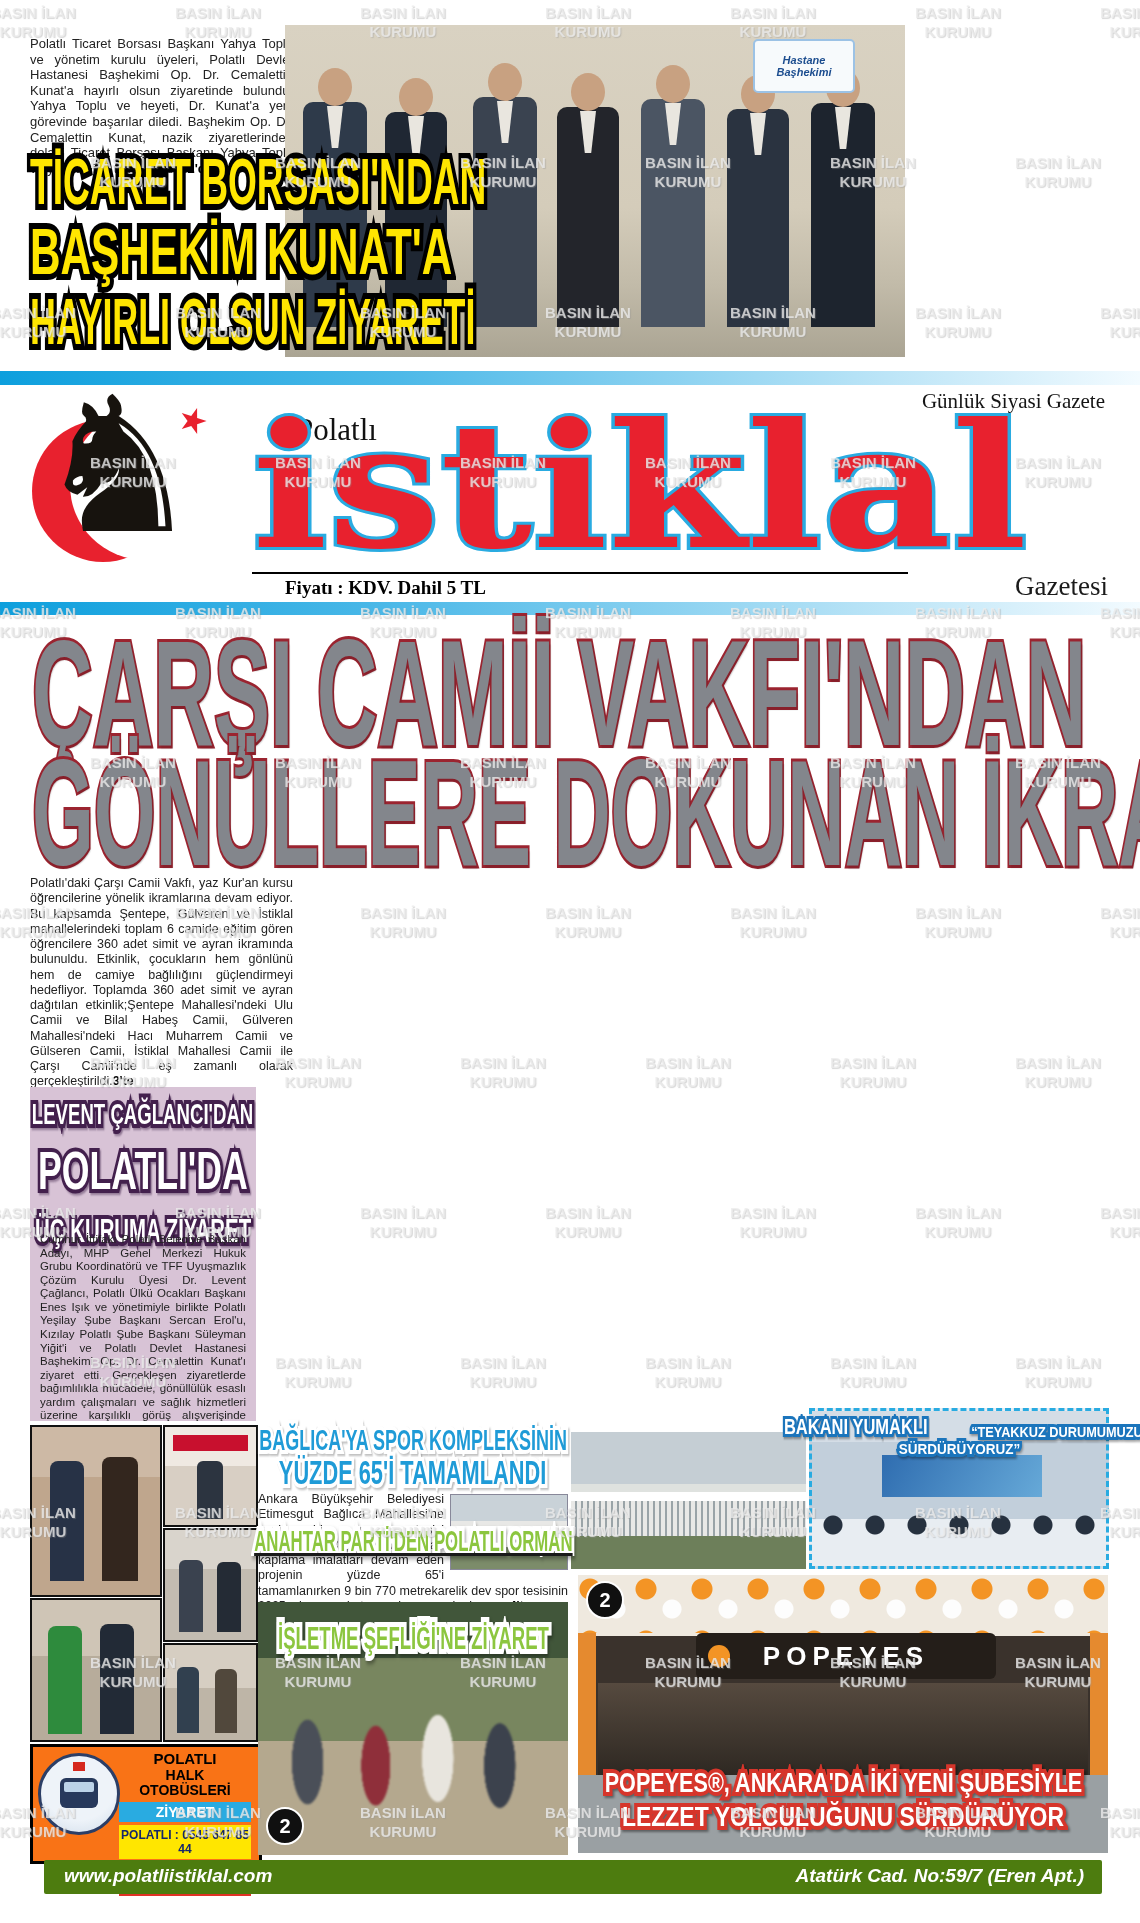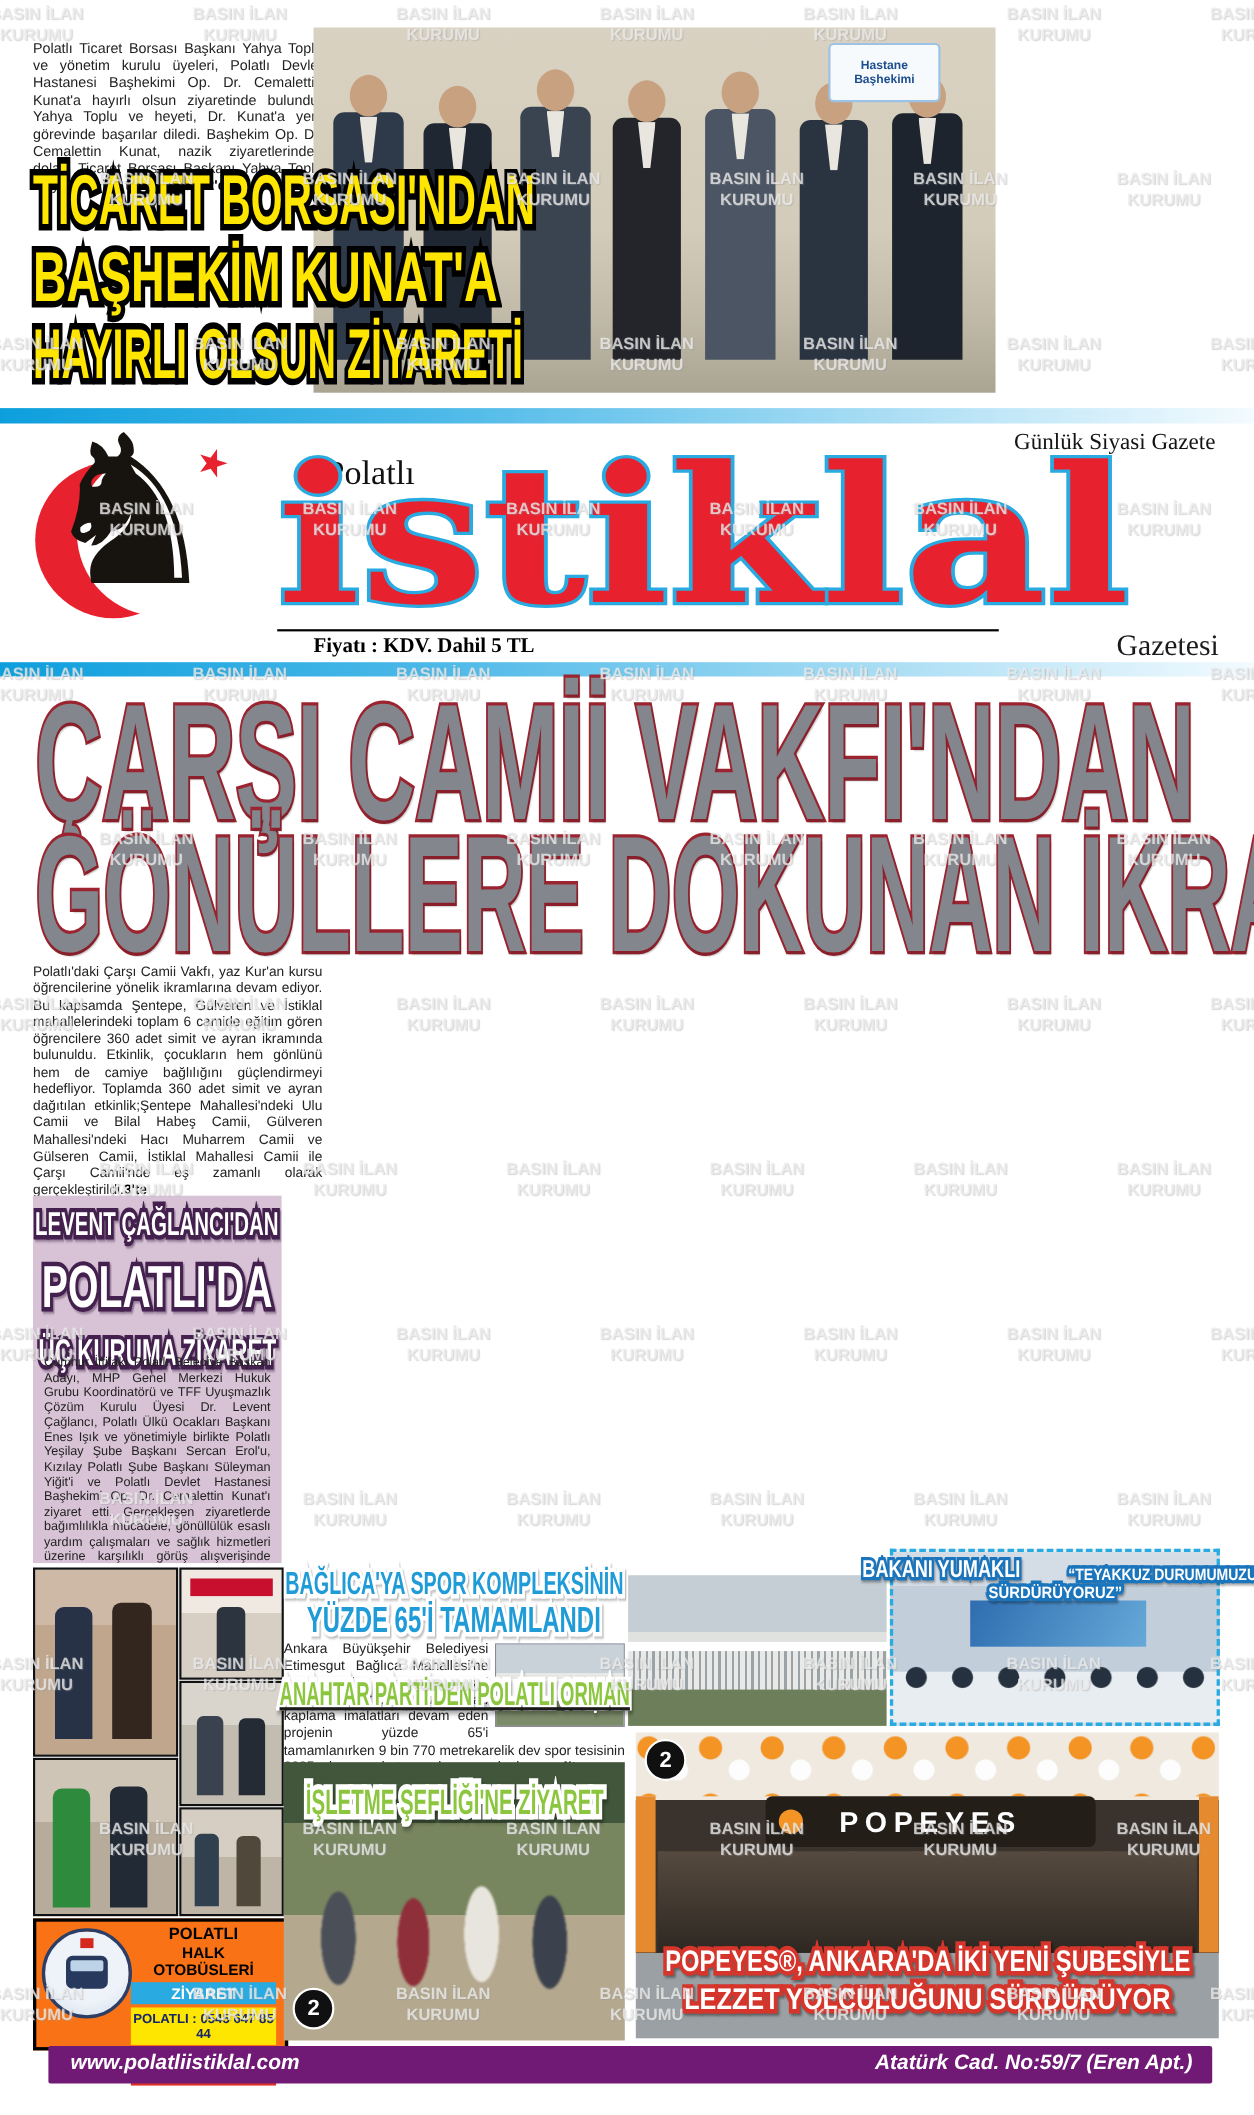--- a/index.html
+++ b/index.html
@@ -20,21 +20,21 @@
   #top-article{left:30px;top:36px;width:263px;font-size:13px;line-height:1.2;}
   #top-photo{left:285px;top:25px;width:620px;height:332px;
       background:linear-gradient(180deg,#d9d2c2 0%,#d4ccba 55%,#c2bba9 78%,#aaa493 100%);}
   .person{position:absolute;bottom:30px;border-radius:10px 10px 0 0;}
   .person::before{content:"";position:absolute;left:50%;top:-34px;transform:translateX(-50%);
       width:34px;height:38px;border-radius:50%;background:#c8a181;}
   .person::after{content:"";position:absolute;left:50%;top:4px;transform:translateX(-50%);
       width:16px;height:42px;background:#e9e6df;clip-path:polygon(0 0,100% 0,70% 100%,30% 100%);}
   #hospital-sign{position:absolute;left:468px;top:14px;width:94px;height:46px;background:#f7fafc;
       border:2px solid #9cc2e5;border-radius:5px;display:flex;align-items:center;justify-content:center;
-      text-align:center;font-size:11px;font-weight:bold;color:#1c4d8f;line-height:1.1;padding:2px;}
+      text-align:center;font-size:11px;font-weight:bold;color:#1c4d8f;line-height:1.1;padding:2px;font-style:italic;}
   .yellow-line{position:absolute;left:30px;font-size:64px;line-height:1;color:#ffe600;
       --oc:#000;--ow:6px;transform-origin:0 0;z-index:5;}
   
   .cyanbar{position:absolute;left:0;width:1140px;height:14px;
       background:linear-gradient(90deg,#0d9fdd 0%,#4db9e8 35%,#b5e2f6 75%,#f3fbff 100%);}
   #tagline{left:830px;top:389px;width:275px;text-align:right;font-family:"Liberation Serif",serif;
       font-size:21px;color:#141414;}
   #logo{left:26px;top:398px;width:228px;height:176px;}
   #logo .redc{position:absolute;left:6px;top:22px;width:142px;height:142px;border-radius:50%;background:#e8212e;}
   #logo .whitec{position:absolute;left:44px;top:12px;width:150px;height:150px;border-radius:50%;background:#fff;}
@@ -157,21 +157,21 @@
   #popeyes-sign{position:absolute;left:118px;top:58px;width:300px;height:46px;background:#241e19;border-radius:6px;
       display:flex;align-items:center;justify-content:center;color:#fff;font-weight:bold;font-size:26px;letter-spacing:6px;}
   #popeyes-sign::before{content:"";position:absolute;left:12px;top:12px;width:22px;height:22px;border-radius:50%;background:#f39425;}
   #popeyes-glass{position:absolute;left:20px;top:108px;width:490px;height:92px;
       background:linear-gradient(180deg,#564a3f,#2e2822),
                  repeating-linear-gradient(90deg,rgba(255,255,255,0.12) 0 6px,transparent 6px 58px);}
   .pop-pillar{position:absolute;top:58px;width:18px;height:142px;background:#e58a2f;}
   .pop-line{position:absolute;left:578px;width:530px;z-index:6;}
   .pop-line .ol{color:#fff;--oc:#d6352b;--ow:4px;filter:drop-shadow(2px 2px 1px rgba(0,0,0,0.4));}
   
-  #footer-bar{left:44px;top:1860px;width:1058px;height:34px;background:#701a75;border-radius:2px;}
+  #footer-bar{left:44px;top:1860px;width:1058px;height:34px;background:#4d7c0f;border-radius:2px;}
   #footer-site{position:absolute;left:20px;top:5px;color:#fff;font-size:19px;font-style:italic;font-weight:bold;}
   #footer-addr{position:absolute;right:18px;top:5px;color:#fff;font-size:19px;font-style:italic;font-weight:bold;}
   
   #watermarks{position:absolute;left:0;top:0;width:1140px;height:1923px;z-index:40;pointer-events:none;}
   .wm{position:absolute;white-space:pre;text-align:center;font:bold 15px/1.25 "Liberation Sans",sans-serif;
       color:rgba(236,236,236,0.78);text-shadow:1px 1px 1px rgba(150,150,150,0.38);}
 </style>
 </head>
 <body>
 

